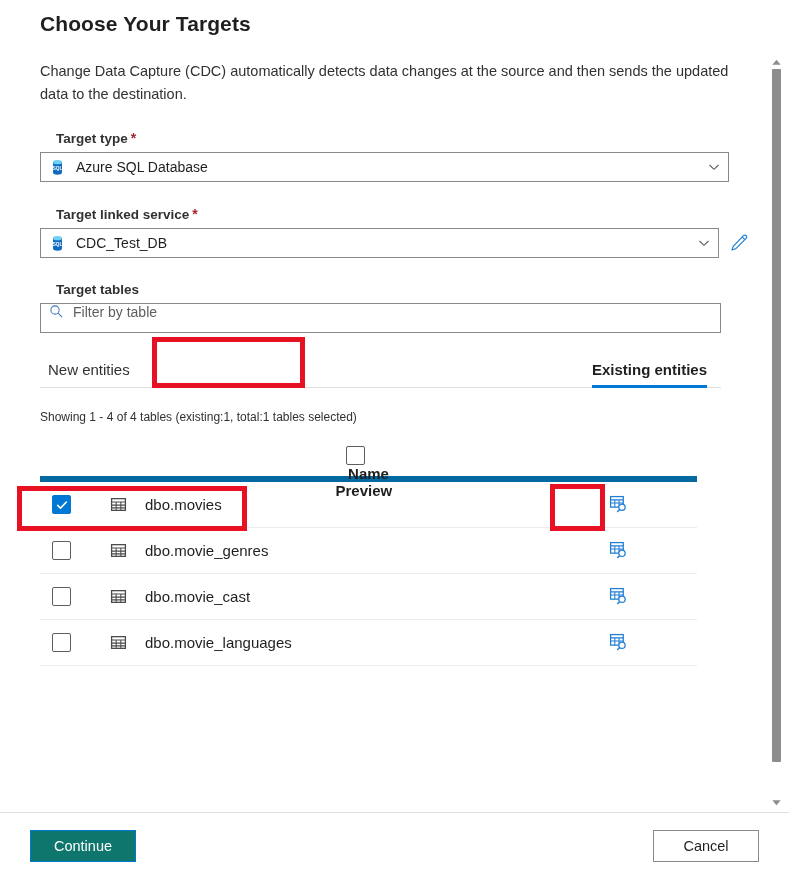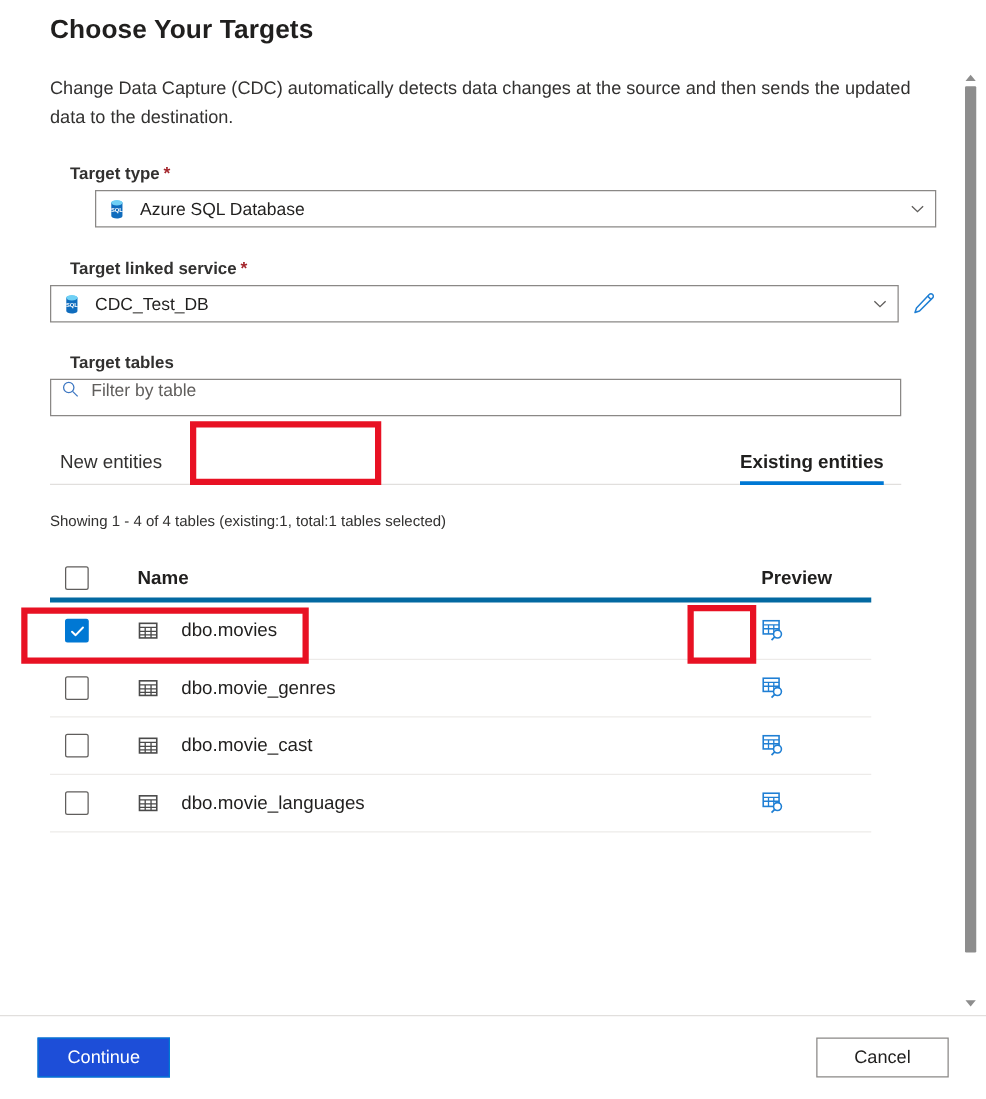--- a/index.html
+++ b/index.html
@@ -58,21 +58,21 @@
     position: relative;
     height: 30px;
     border: 1px solid #8a8886;
     background: #fff;
     display: flex;
     align-items: center;
     padding: 0 8px 0 8px;
     font-size: 14px;
     color: #201f1e;
   }
-  .combo.w-type { width: 689px; margin-left: 36px; }
+  .combo.w-type { width: 689px; }
   .combo.w-svc  { width: 689px; }
   .combo .val { margin-left: 10px; flex:1; white-space:nowrap; overflow:hidden; }
   .chev { width: 12px; height: 12px; flex: 0 0 auto; }
 
   .search-box {
     width: 681px;
     height: 30px;
     border: 1px solid #8a8886;
     background: #fff;
     display:flex; 
@@ -123,24 +123,25 @@
 
   
   .tbl { width: 657px; margin-top: 22px; }
   .trow {
     display:flex; align-items:center;
     height: 46px;
     border-bottom: 1px solid #edebe9;
   }
   .thead {
     height: 36px;
-    border-bottom: 4px solid #0369a1;
+    border-bottom: 6px solid #0369a1;
     font-size: 15px;
     font-weight: 600;
     color: #201f1e;
+    flex-direction: column;
   }
   .c-check { width: 70px; display:flex; align-items:center; padding-left: 12px; }
   .c-name  { flex: 1; display:flex; align-items:center; gap: 18px; font-size: 15px; color:#201f1e; }
   .c-prev  { width: 110px; display:flex; align-items:center; justify-content:flex-start; padding-left: 22px; }
 
   .cb {
     width: 19px; height: 19px;
     border: 1px solid #605e5c;
     border-radius: 2px;
     background: #fff;
@@ -188,21 +189,21 @@
     font-size: 14.5px;
     font-family: "Liberation Sans", sans-serif;
     display:inline-flex; align-items:center; justify-content:center;
     border: 1px solid #8a8886;
     background: #ffffff;
     color: #201f1e;
     cursor: pointer;
     padding: 0 14px;
   }
   .btn.primary {
-    background: #1d4ed8;
+    background: #0f766e;
     border-color: #0078d4;
     color: #ffffff;
   }
   .btn + .btn { margin-left: 38px; }
   .spacer { flex: 1; }
 </style>
 </head>
 <body>
 
 <div class="panel">

